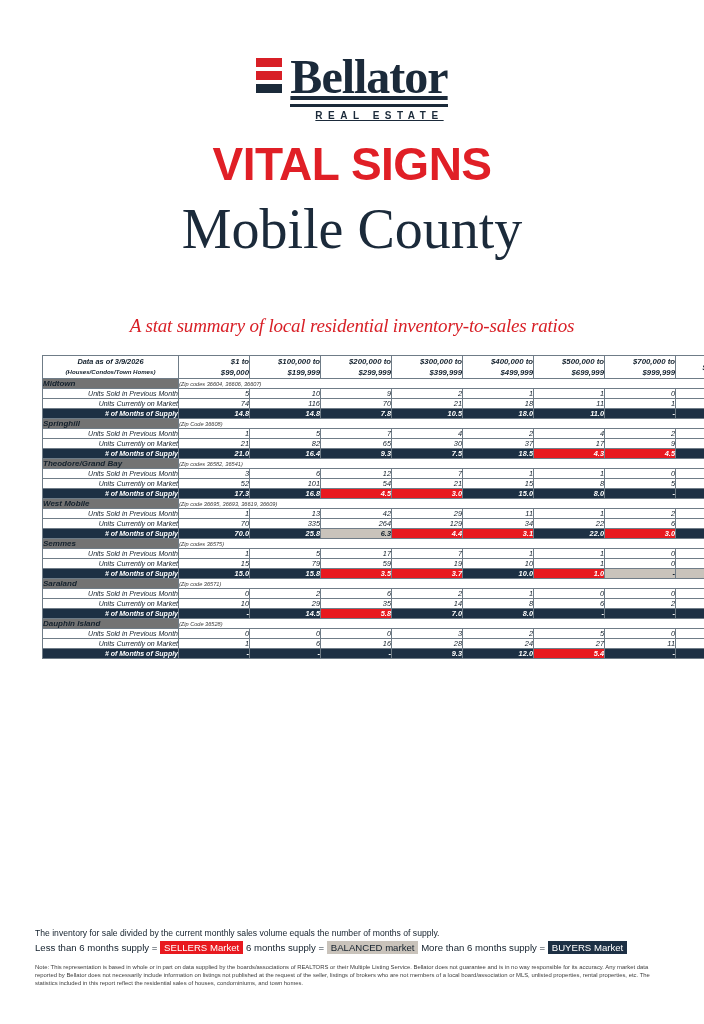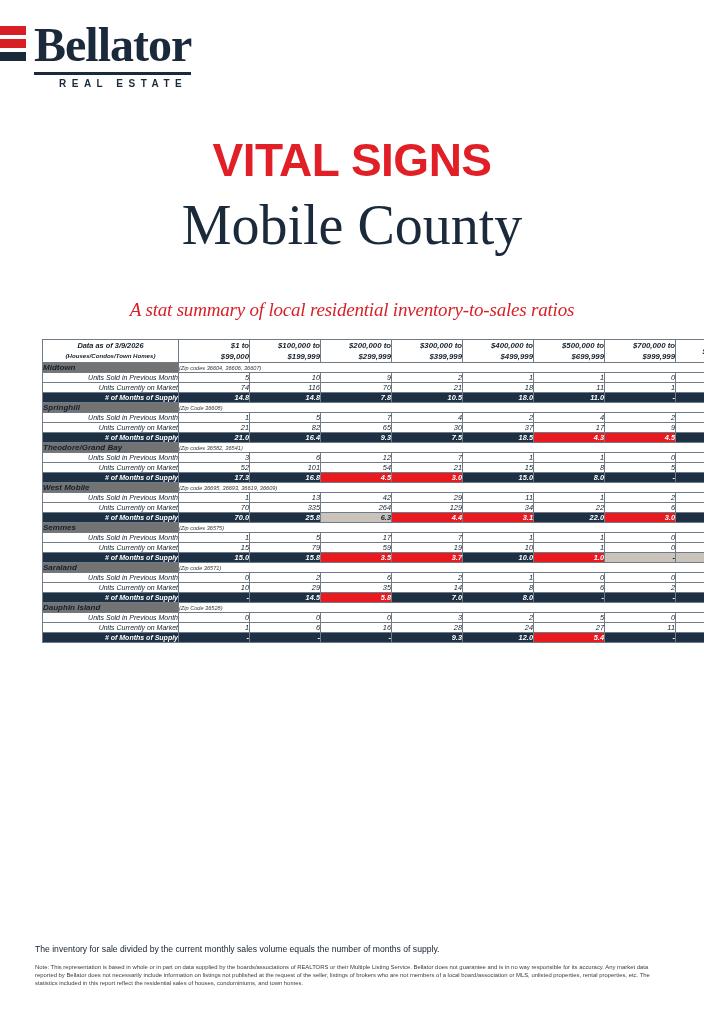--- a/index.html
+++ b/index.html
@@ -12,22 +12,23 @@
     position: relative;
     overflow: hidden;
   }
   .page { width: 704px; height: 1024px; position: relative; }
 
   
   .logo-wrap {
     width: 100%;
     display: flex;
     flex-direction: column;
-    align-items: flex-start;
-    padding-top: 20px;
+    align-items: center;
+    padding-top: 52px;
+    text-decoration: underline;
   }
   .logo-row { display:flex; align-items:flex-start; }
   .logo-mark { width: 26px; margin-right: 8px; padding-top: 6px; }
   .logo-bar { height: 9px; background:#d81f26; margin-bottom:4px; }
   .logo-bar.b1 { width: 26px; }
   .logo-bar.b2 { width: 26px; }
   .logo-bar.b3 { width: 26px; background:#1b2a3a; margin-bottom:0; }
   .logo-text {
     font-family: "Liberation Serif", serif;
     font-weight: bold;
@@ -51,36 +52,36 @@
   }
 
   
   .vital {
     text-align:center;
     font-family: "Liberation Sans", sans-serif;
     font-weight: bold;
     font-size: 46px;
     color: #e01f26;
     letter-spacing: -0.5px;
-    margin-top: 44px;
+    margin-top: 16px;
   }
   .county {
     text-align:center;
     font-family: "Liberation Serif", serif;
     font-size: 56px;
     color: #1b2a3a;
     margin-top: 6px;
   }
   .tagline {
     text-align:center;
     font-family: "Liberation Serif", serif;
     font-style: italic;
     font-size: 19px;
     color: #d81f26;
-    margin-top: 42px;
+    margin-top: 54px;
     letter-spacing: -0.2px;
   }
 
   
   .table-wrap { padding: 18px 35px 0 42px; font-style: italic; }
   table.vs {
     width: 634px;
     border-collapse: collapse;
     font-size: 7.2px;
     table-layout: fixed;
@@ -495,16 +496,19 @@
             <td class="sup sellers">5.4</td>
             <td class="sup buyers">-</td>
             <td class="sup buyers">15.0</td>
           </tr>
         </tbody>
     </table>
   </div>
 
   <div class="footer">
     <div class="foot-line1">The inventory for sale divided by the current monthly sales volume equals the number of months of supply.</div>
+    <div class="foot-line2">
+      <span>Less than 6 months supply =</span>&nbsp;<span class="chip sellers">SELLERS Market</span>&nbsp;<span>6 months supply =</span>&nbsp;<span class="chip balanced">BALANCED market</span>&nbsp;<span>More than 6 months supply =</span>&nbsp;<span class="chip buyers">BUYERS Market</span>
+    </div>
     <div class="disclaimer">Note: This representation is based in whole or in part on data supplied by the boards/associations of REALTORS or their Multiple Listing Service. Bellator does not guarantee and is in no way responsible for its accuracy. Any market data reported by Bellator does not necessarily include information on listings not published at the request of the seller, listings of brokers who are not members of a local board/association or MLS, unlisted properties, rental properties, etc. The statistics included in this report reflect the residential sales of houses, condominiums, and town homes.</div>
   </div>
 
 </div>
 
 </body></html>

